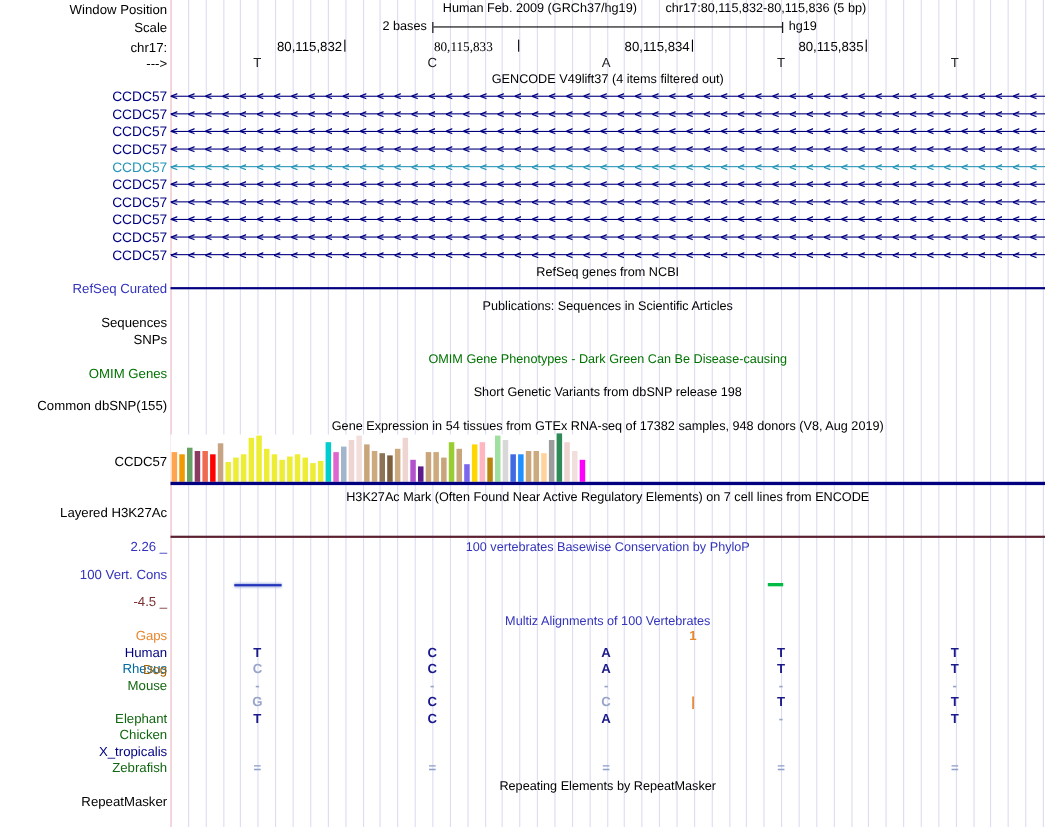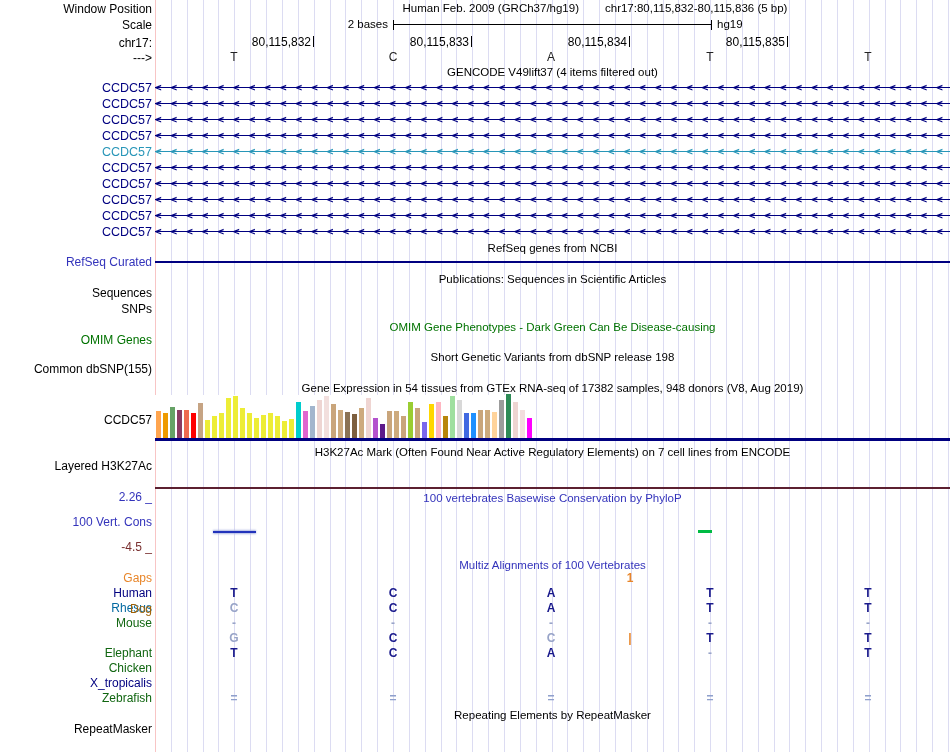--- a/index.html
+++ b/index.html
@@ -103,21 +103,21 @@
   <div class="ruler">
       <div class="ruler-line"></div>
     </div>
   <div class="hg19">hg19</div>
 
   <div class="lbl" style="top:36px">chr17:</div>
   <div>
       <div class="tick" style="left: 313px;"></div>
       <div class="pos-lbl" style="right: 639px;">80,115,832</div>
       <div class="tick" style="left: 471px;"></div>
-      <div class="pos-lbl" style="right: 481px;">80,115,833</div>
+      <div class="pos-lbl" style="right: 502px; font-family: Liberation Serif, serif;">80,115,833</div>
       <div class="tick" style="left: 629px;"></div>
       <div class="pos-lbl" style="right: 323px;">80,115,834</div>
       <div class="tick" style="left: 787px;"></div>
       <div class="pos-lbl" style="right: 165px;">80,115,835</div>
     </div>
 
   <div class="lbl" style="top:51px">---&gt;</div>
   <div>
       <div class="base" style="left: 234px;">T</div>
       <div class="base" style="left: 393px;">C</div>

